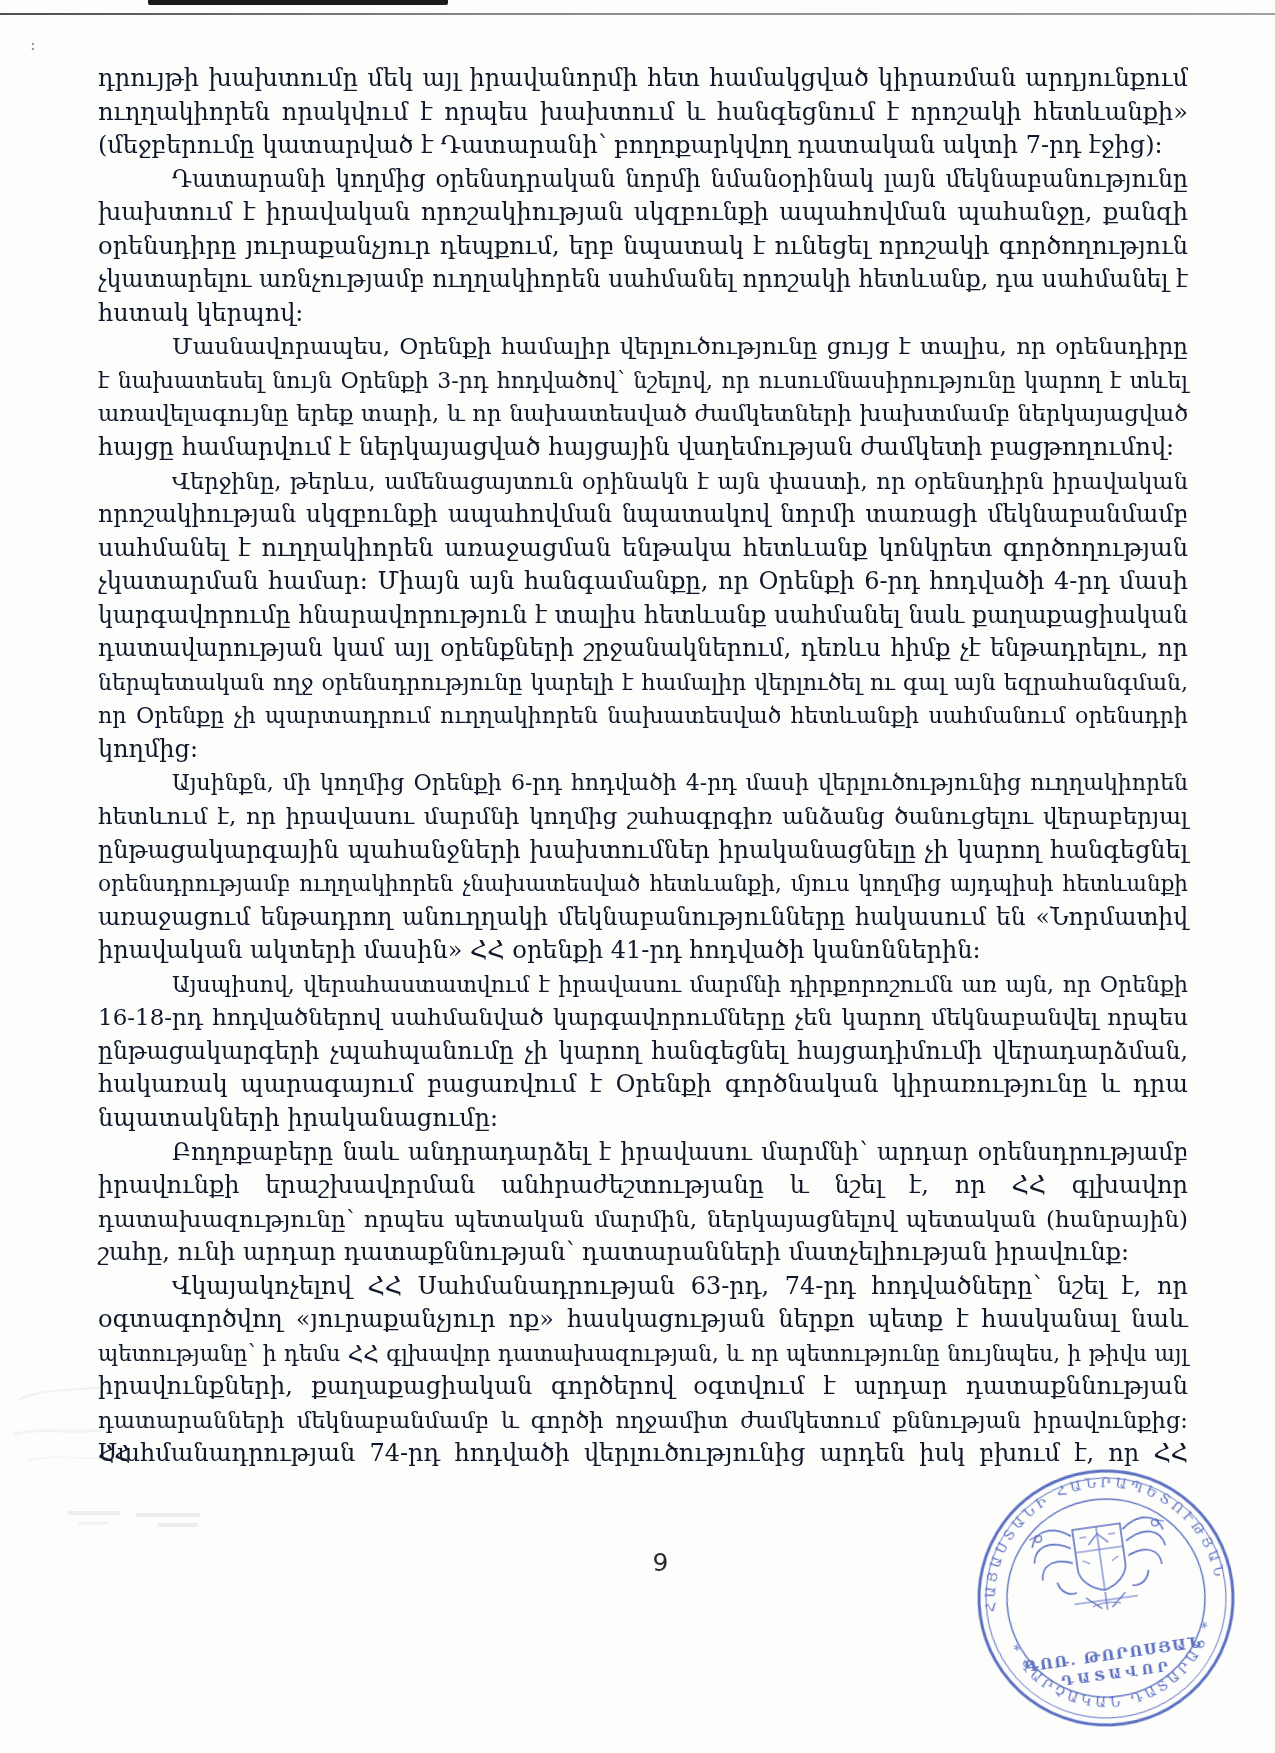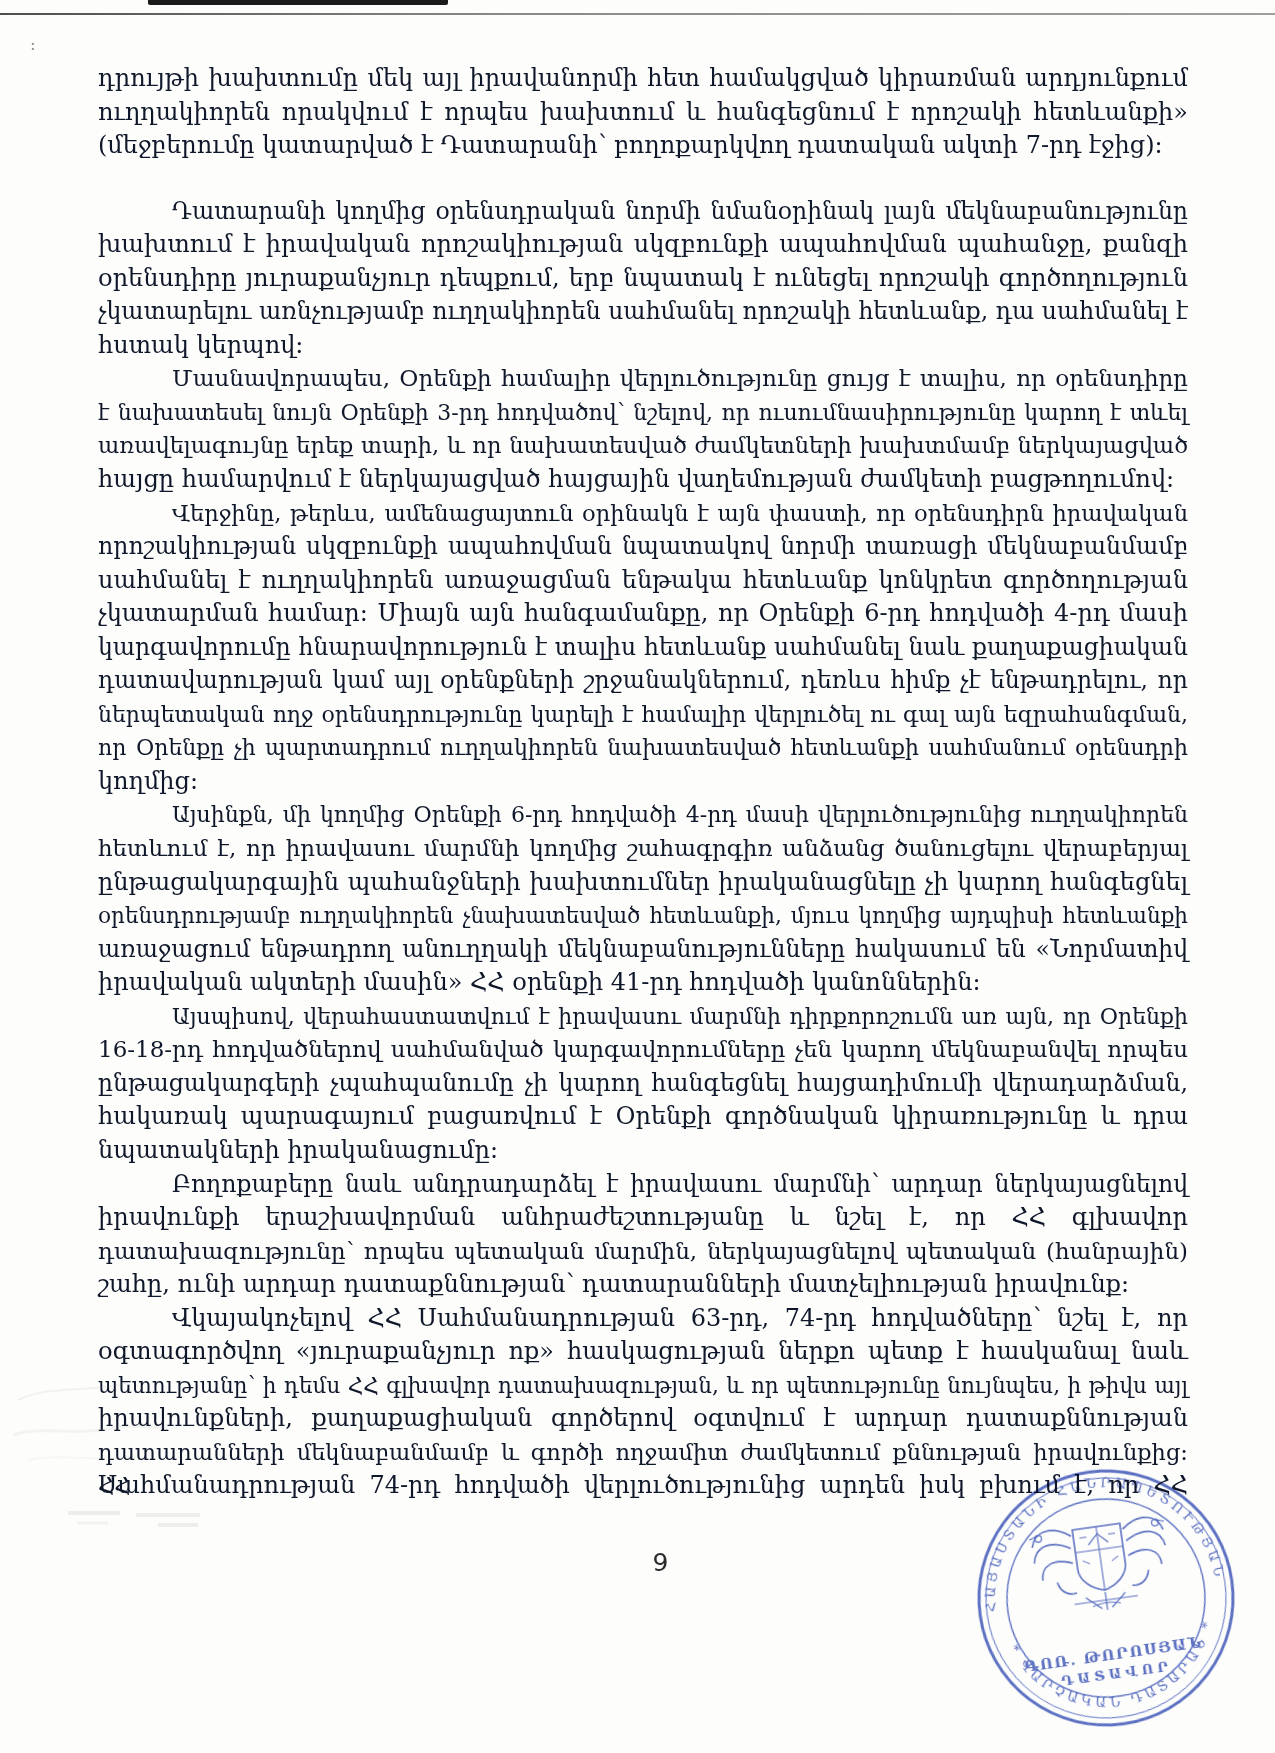--- a/index.html
+++ b/index.html
@@ -65,21 +65,21 @@
 <div class="page">
 
   <div class="top-bar"></div>
   <div class="top-line"></div>
   <div class="colon-artifact">:</div>
 
   <div class="textblock">
       <div class="line" style="font-size: 24px;">դրույթի խախտումը մեկ այլ իրավանորմի հետ համակցված կիրառման արդյունքում</div>
       <div class="line" style="font-size: 24px;">ուղղակիորեն որակվում է որպես խախտում և հանգեցնում է որոշակի հետևանքի»</div>
       <div class="line end" style="font-size: 24px;">(մեջբերումը կատարված է Դատարանի՝ բողոքարկվող դատական ակտի 7-րդ էջից)։</div>
-      <div class="line indent" style="font-size: 23.5px; margin-top: 32px;">Դատարանի կողմից օրենսդրական նորմի նմանօրինակ լայն մեկնաբանությունը</div>
+      <div class="line indent" style="font-size: 23.5px;">Դատարանի կողմից օրենսդրական նորմի նմանօրինակ լայն մեկնաբանությունը</div>
       <div class="line" style="font-size: 24px;">խախտում է իրավական որոշակիության սկզբունքի ապահովման պահանջը, քանզի</div>
       <div class="line" style="font-size: 24px;">օրենսդիրը յուրաքանչյուր դեպքում, երբ նպատակ է ունեցել որոշակի գործողություն</div>
       <div class="line" style="font-size: 23.5px;">չկատարելու առնչությամբ ուղղակիորեն սահմանել որոշակի հետևանք, դա սահմանել է</div>
       <div class="line end" style="font-size: 24px;">հստակ կերպով։</div>
       <div class="line indent" style="font-size: 23px;">Մասնավորապես, Օրենքի համալիր վերլուծությունը ցույց է տալիս, որ օրենսդիրը</div>
       <div class="line" style="font-size: 22px;">է նախատեսել նույն Օրենքի 3-րդ հոդվածով՝ նշելով, որ ուսումնասիրությունը կարող է տևել</div>
       <div class="line" style="font-size: 22.5px;">առավելագույնը երեք տարի, և որ նախատեսված ժամկետների խախտմամբ ներկայացված</div>
       <div class="line end" style="font-size: 24px;">հայցը համարվում է ներկայացված հայցային վաղեմության ժամկետի բացթողումով։</div>
       <div class="line indent" style="font-size: 22.5px;">Վերջինը, թերևս, ամենացայտուն օրինակն է այն փաստի, որ օրենսդիրն իրավական</div>
       <div class="line" style="font-size: 23.5px;">որոշակիության սկզբունքի ապահովման նպատակով նորմի տառացի մեկնաբանմամբ</div>
@@ -94,21 +94,21 @@
       <div class="line" style="font-size: 23px;">հետևում է, որ իրավասու մարմնի կողմից շահագրգիռ անձանց ծանուցելու վերաբերյալ</div>
       <div class="line" style="font-size: 24px;">ընթացակարգային պահանջների խախտումներ իրականացնելը չի կարող հանգեցնել</div>
       <div class="line" style="font-size: 21.5px;">օրենսդրությամբ ուղղակիորեն չնախատեսված հետևանքի, մյուս կողմից այդպիսի հետևանքի</div>
       <div class="line" style="font-size: 23.5px;">առաջացում ենթադրող անուղղակի մեկնաբանությունները հակասում են «Նորմատիվ</div>
       <div class="line end" style="font-size: 24px;">իրավական ակտերի մասին» ՀՀ օրենքի 41-րդ հոդվածի կանոններին։</div>
       <div class="line indent" style="font-size: 22px;">Այսպիսով, վերահաստատվում է իրավասու մարմնի դիրքորոշումն առ այն, որ Օրենքի</div>
       <div class="line" style="font-size: 23px;">16-18-րդ հոդվածներով սահմանված կարգավորումները չեն կարող մեկնաբանվել որպես</div>
       <div class="line" style="font-size: 23.5px;">ընթացակարգերի չպահպանումը չի կարող հանգեցնել հայցադիմումի վերադարձման,</div>
       <div class="line" style="font-size: 24px;">հակառակ պարագայում բացառվում է Օրենքի գործնական կիրառությունը և դրա</div>
       <div class="line end" style="font-size: 24px;">նպատակների իրականացումը։</div>
-      <div class="line indent" style="font-size: 23.5px;">Բողոքաբերը նաև անդրադարձել է իրավասու մարմնի՝ արդար ներկայացնելով</div>
+      <div class="line indent" style="font-size: 23.5px;">Բողոքաբերը նաև անդրադարձել է իրավասու մարմնի՝ արդար օրենսդրությամբ</div>
       <div class="line" style="font-size: 24px;">իրավունքի երաշխավորման անհրաժեշտությանը և նշել է, որ ՀՀ գլխավոր</div>
       <div class="line" style="font-size: 23px;">դատախազությունը՝ որպես պետական մարմին, ներկայացնելով պետական (հանրային)</div>
       <div class="line end" style="font-size: 24px;">շահը, ունի արդար դատաքննության՝ դատարանների մատչելիության իրավունք։</div>
       <div class="line indent" style="font-size: 24px;">Վկայակոչելով ՀՀ Սահմանադրության 63-րդ, 74-րդ հոդվածները՝ նշել է, որ</div>
       <div class="line" style="font-size: 24px;">օգտագործվող «յուրաքանչյուր ոք» հասկացության ներքո պետք է հասկանալ նաև</div>
       <div class="line" style="font-size: 21.5px;">պետությանը՝ ի դեմս ՀՀ գլխավոր դատախազության, և որ պետությունը նույնպես, ի թիվս այլ</div>
       <div class="line" style="font-size: 24px;">իրավունքների, քաղաքացիական գործերով օգտվում է արդար դատաքննության</div>
       <div class="line" style="font-size: 22.5px;">դատարանների մեկնաբանմամբ և գործի ողջամիտ ժամկետում քննության իրավունքից։ ՀՀ</div>
       <div class="line" style="font-size: 24px;">Սահմանադրության 74-րդ հոդվածի վերլուծությունից արդեն իսկ բխում է, որ ՀՀ</div>
     </div>

